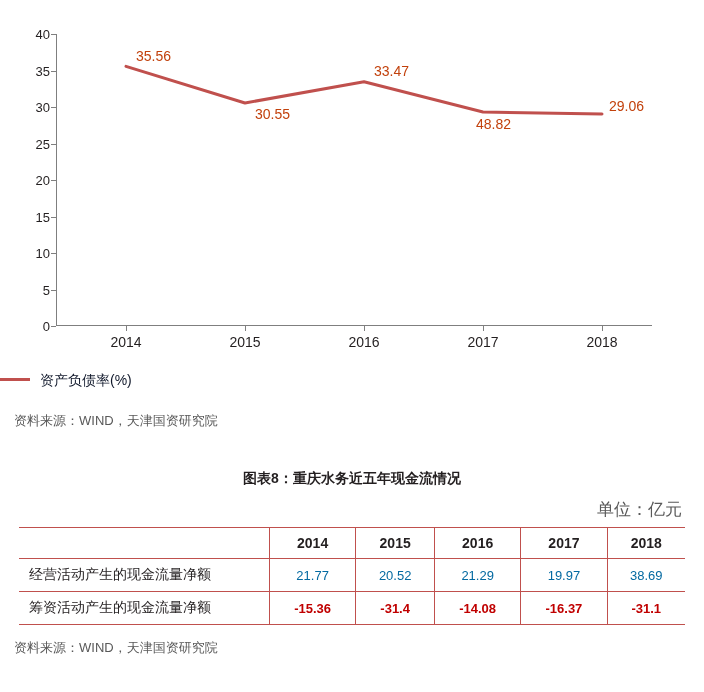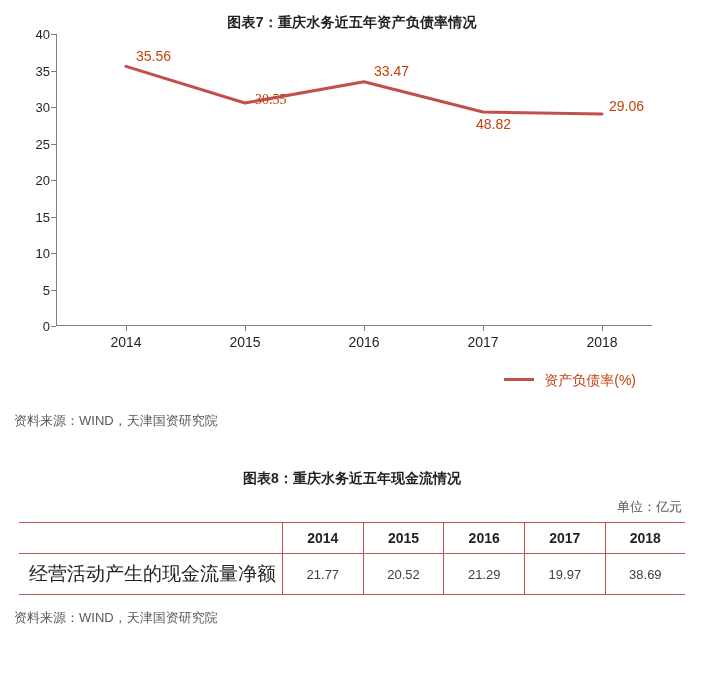--- a/index.html
+++ b/index.html
@@ -87,23 +87,23 @@
     position: absolute;
     font-size: 14px;
     color: #c2410c;
     white-space: nowrap;
   }
   #legend {
     position: absolute;
     left: 0;
     top: 372px;
     width: 636px;
-    text-align: right;
-    font-size: 14px;
-    color: #c2410c;
+    text-align: left;
+    font-size: 14px;
+    color: #0f172a;
   }
   .legend-swatch {
     display: inline-block;
     width: 30px;
     height: 3px;
     background: #c0504d;
     vertical-align: middle;
     margin-right: 10px;
     position: relative;
     top: -2px;
@@ -126,21 +126,21 @@
     width: 704px;
   }
   #table-title {
     text-align: center;
     font-size: 14px;
     font-weight: bold;
     padding-top: 8px;
   }
   #unit {
     text-align: right;
-    font-size: 13px;
+    font-size: 17px;
     color: #595959;
     padding-right: 22px;
     padding-top: 10px;
   }
   table {
     border-collapse: collapse;
     width: 666px;
     margin: 6px 0 0 19px;
     font-size: 13px;
   }
@@ -158,45 +158,44 @@
     font-size: 14px;
   }
   thead th.corner {
     border-left: none;
     border-right: 1px solid #c0504d;
   }
   tbody td.rowhead {
     text-align: left;
     padding-left: 10px;
     border-left: none;
-    font-size: 19px;
+    font-size: 14px;
     white-space: nowrap;
   }
   tbody td:last-child, thead th:last-child {
     border-right: none;
   }
   .neg {
     color: #c00000;
     font-weight: bold;
   }
   .pos {
-    color: #404040;
+    color: #0369a1;
   }
   #source2 {
     font-size: 13px;
     color: #595959;
     padding-left: 14px;
     margin-top: 14px;
   }
 </style>
 </head>
 <body>
 
 <div id="line-chart-area">
-  <div class="chart-title">图表7：重庆水务近五年资产负债率情况</div>
 
   <div id="plot">
     <div class="axis-line-v"></div>
     <div class="axis-line-h"></div>
 
     <div style="position:absolute;left:0;top:292px;">
         <div class="ytick-mark"></div>
         <div class="ytick">0</div>
       </div>
     <div style="position:absolute;left:0;top:255.5px;">
@@ -242,21 +241,21 @@
     <div class="xtick-label" style="left:189px;">2015</div>
     <div class="xtick-label" style="left:308px;">2016</div>
     <div class="xtick-label" style="left:427px;">2017</div>
     <div class="xtick-label" style="left:546px;">2018</div>
 
     <svg width="596" height="292" viewBox="0 0 596 292" style="position:absolute;left:0;top:0;">
       <polyline points="70,32.4 189,69.0 308,47.7 427,78.0 546,79.9" fill="none" stroke="#c0504d" stroke-width="3" stroke-linejoin="round" stroke-linecap="round"></polyline>
     </svg>
 
     <div class="pt-label" style="left:80px; top:14px;">35.56</div>
-    <div class="pt-label" style="left:199px; top:58px;font-family:Liberation Serif, serif;">30.55</div>
+    <div class="pt-label" style="left:199px; top:72px;">30.55</div>
     <div class="pt-label" style="left:318px; top:29px;">33.47</div>
     <div class="pt-label" style="left:420px; top:82px;">48.82</div>
     <div class="pt-label" style="left:553px; top:64px;">29.06</div>
   </div>
 
   <div id="legend">
     <span class="legend-swatch"></span><span>资产负债率(%)</span>
   </div>
 
   <div id="source1" class="source">资料来源：WIND，天津国资研究院</div>
@@ -279,17 +278,25 @@
     </thead>
     <tbody>
       <tr>
         <td class="rowhead">经营活动产生的现金流量净额</td>
         <td class="pos">21.77</td>
         <td class="pos">20.52</td>
         <td class="pos">21.29</td>
         <td class="pos">19.97</td>
         <td class="pos">38.69</td>
       </tr>
+      <tr>
+        <td class="rowhead">筹资活动产生的现金流量净额</td>
+        <td class="neg">-15.36</td>
+        <td class="neg">-31.4</td>
+        <td class="neg">-14.08</td>
+        <td class="neg">-16.37</td>
+        <td class="neg">-31.1</td>
+      </tr>
     </tbody>
   </table>
 
   <div id="source2">资料来源：WIND，天津国资研究院</div>
 </div>
 
 </body></html>

